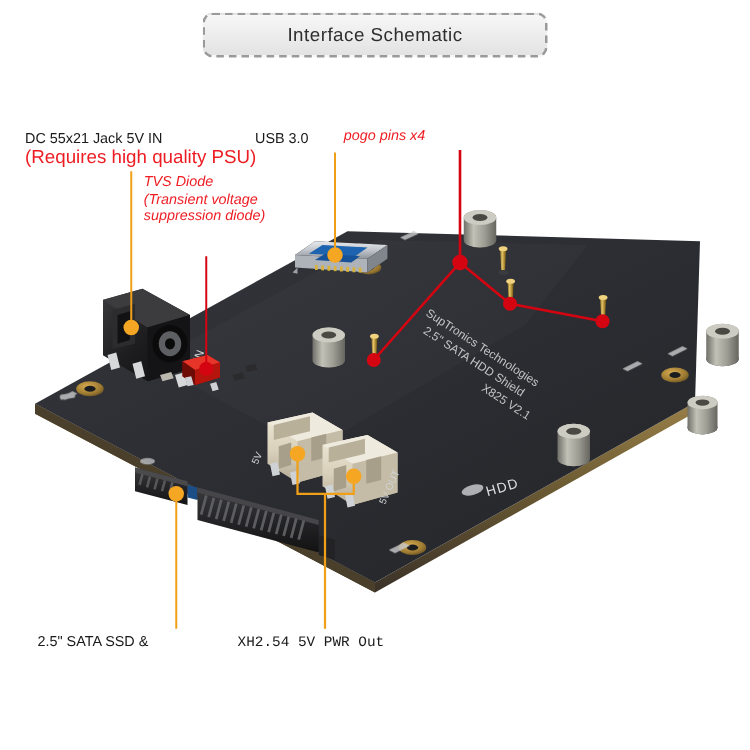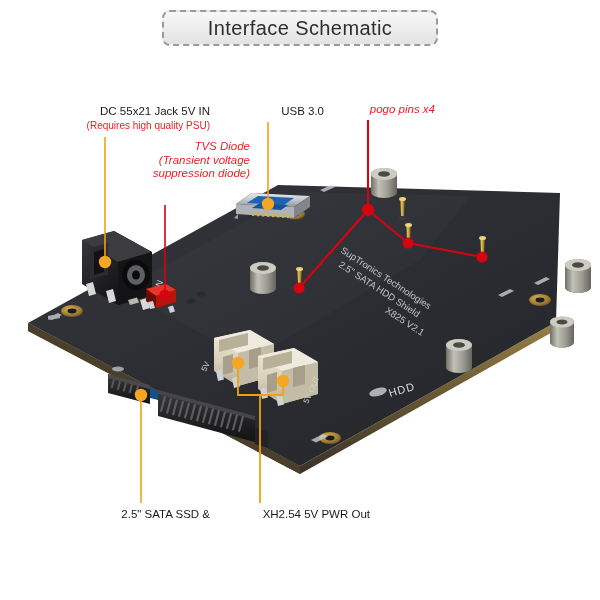--- a/index.html
+++ b/index.html
@@ -9,34 +9,34 @@
   #stage{position:absolute;left:0;top:0;width:600px;height:600px;}
 
   
   #title-box{
     position:absolute;left:162px;top:10px;width:276px;height:36px;
     border:2px dashed #9a9a9a;border-radius:8px;
     background:linear-gradient(180deg,#f7f7f7 0%,#ececec 55%,#e3e3e3 100%);
     display:flex;align-items:center;justify-content:center;
     box-sizing:border-box;
   }
-  #title-text{font-size:20px;color:#2e2e2e;letter-spacing:.4px;white-space:nowrap;text-align:right;}
+  #title-text{font-size:15px;color:#2e2e2e;letter-spacing:.4px;white-space:nowrap;text-align:right;}
 
   
-  .callout{position:absolute;text-align:right;line-height:13.5px;white-space:nowrap;}
+  .callout{position:absolute;text-align:left;line-height:13.5px;white-space:nowrap;}
   .callout .l1{font-size:11.5px;color:#1a1a1a;display:block;}
-  .callout .l2{font-size:10px;color:#ee1d23;display:block;}
+  .callout .l2{font-size:15px;color:#ee1d23;display:block;}
   .callout .r1{font-size:11.5px;color:#ee1d23;display:block;font-style:italic;}
 
   #lab-dc{left:20px;top:105px;width:190px;}
   #lab-tvs{left:115px;top:140px;width:135px;}
   #lab-usb{left:204px;top:105px;width:120px;}
   #lab-pogo{left:275px;top:103px;width:160px;}
   #lab-sata{left:30px;top:508px;width:180px;}
-  #lab-xh{left:190px;top:508px;width:180px;}
+  #lab-xh{left:190px;top:508px;width:180px;font-family:Liberation Mono, monospace;}
 </style>
 </head>
 <body>
 
 <div id="stage">
 
   <div id="title-box">
     <span id="title-text">Interface Schematic</span>
   </div>
 

